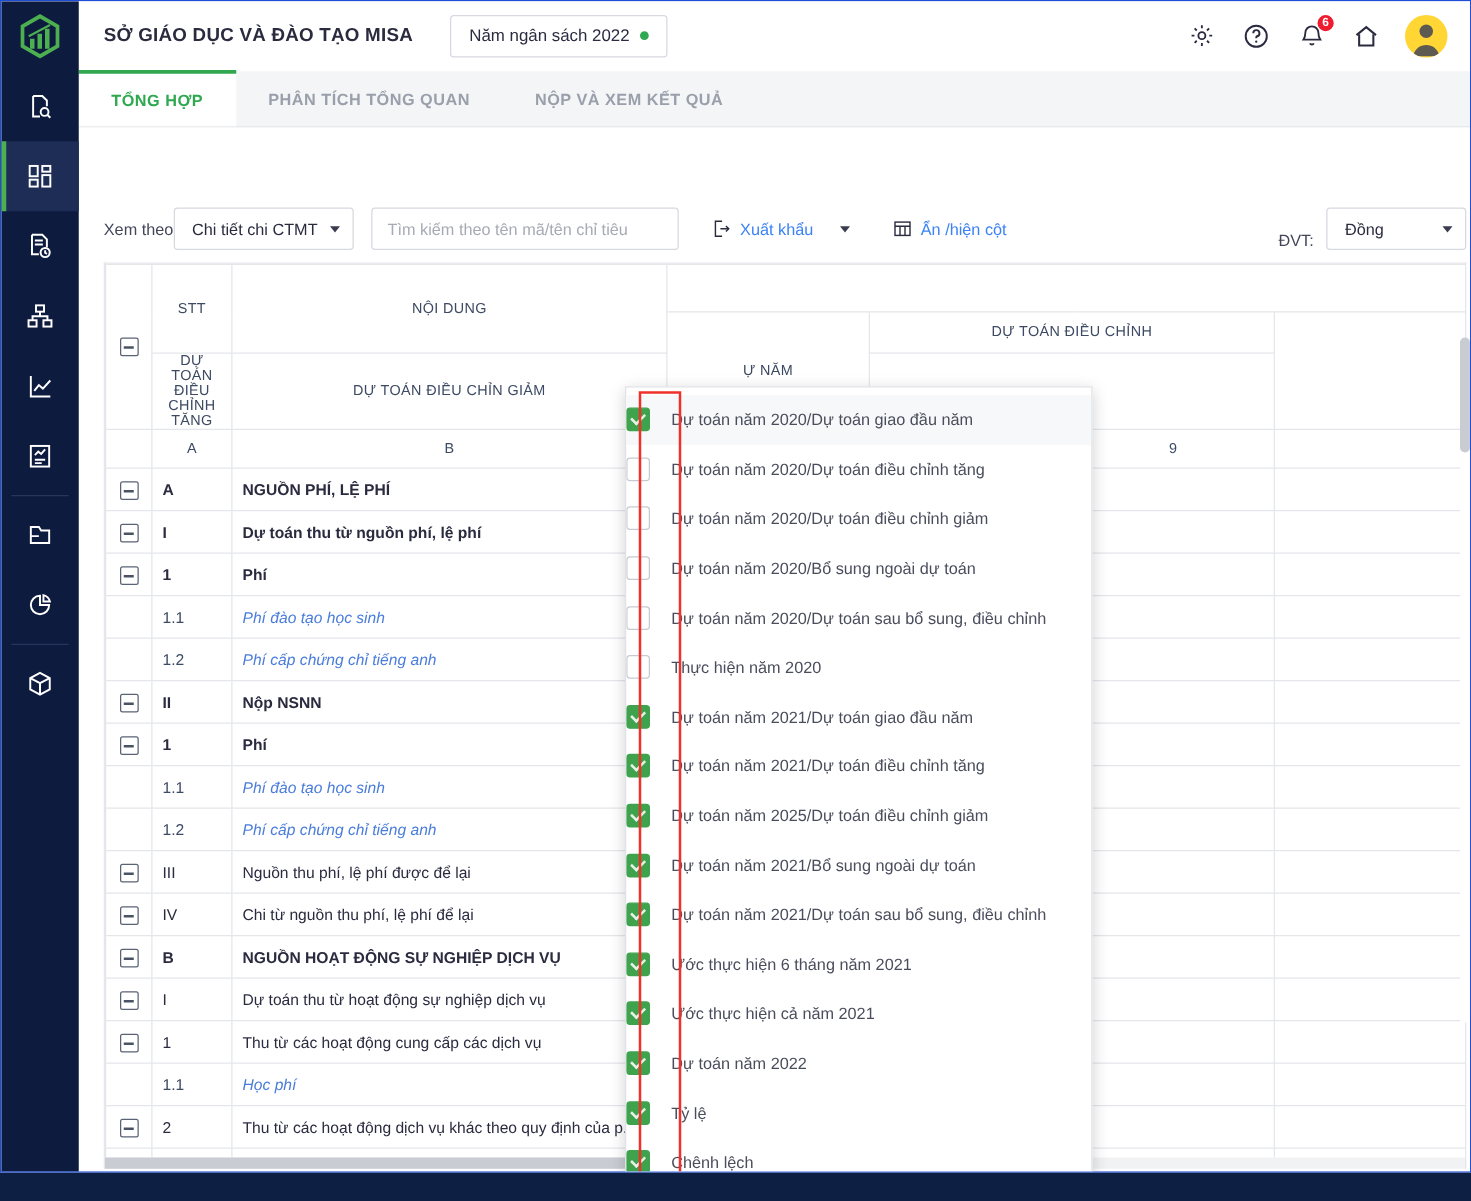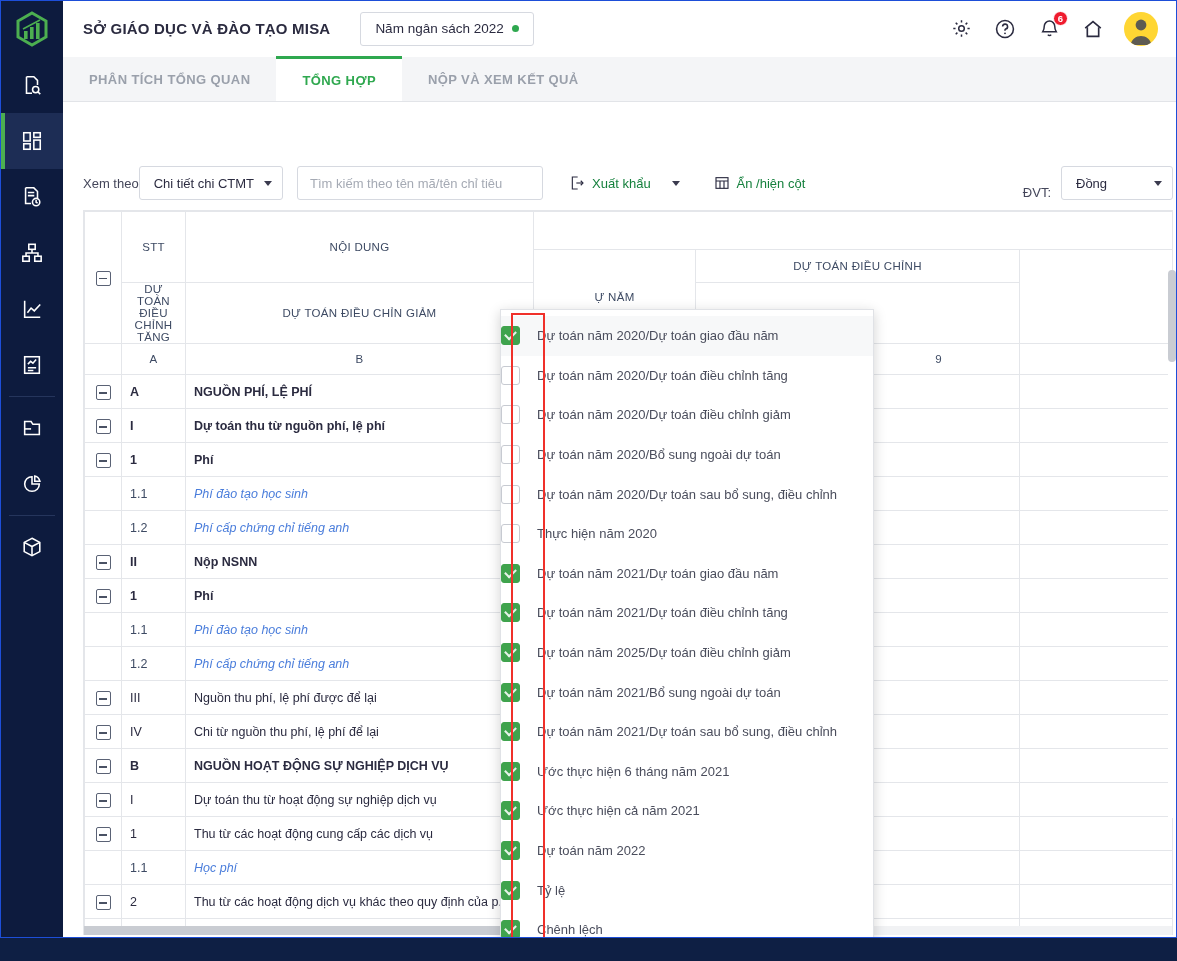--- a/index.html
+++ b/index.html
@@ -151,21 +151,21 @@
     margin-left:14px;
     width:246px; height:34px;
     border:1px solid #d6d9e0; border-radius:3px;
     padding:0 12px;
     font-size:13px; color:#2b2b40;
     outline:none; background:#fff;
   }
   #search-box::placeholder { color:#a5aab4; }
   .tool-btn {
     display:flex; align-items:center; gap:7px;
-    font-size:13px; color:#15803d;
+    font-size:13px; color:#3b82f6;
     cursor:pointer; height:34px; padding:0 4px;
   }
   #export-btn { margin-left:22px; }
   #export-caret { margin-left:14px; }
   #hidecol-btn { margin-left:26px; }
   #dvt-wrap {
     margin-left:auto;
     display:flex; align-items:flex-end; gap:10px;
   }
   #dvt-label { font-size:13px; color:#44465a; }
@@ -416,22 +416,22 @@
       <div id="avatar">
         <svg width="34" height="34" viewBox="0 0 34 34">
           <circle cx="17" cy="13" r="5.4" fill="#5d5a52"></circle>
           <path d="M6.5 33c1.2-6 5.6-9 10.5-9s9.3 3 10.5 9z" fill="#5d5a52"></path>
         </svg>
       </div>
     </div>
   </div>
 
   <div id="tabbar">
+    <div class="tab active">TỔNG HỢP</div>
     <div class="tab">PHÂN TÍCH TỔNG QUAN</div>
-    <div class="tab active">TỔNG HỢP</div>
     <div class="tab">NỘP VÀ XEM KẾT QUẢ</div>
   </div>
 
   <div id="content">
 
 
     <div id="toolbar">
       <span id="xemtheo-label">Xem theo</span>
       <div class="ctrl-select">
         <span>Chi tiết chi CTMT</span>

